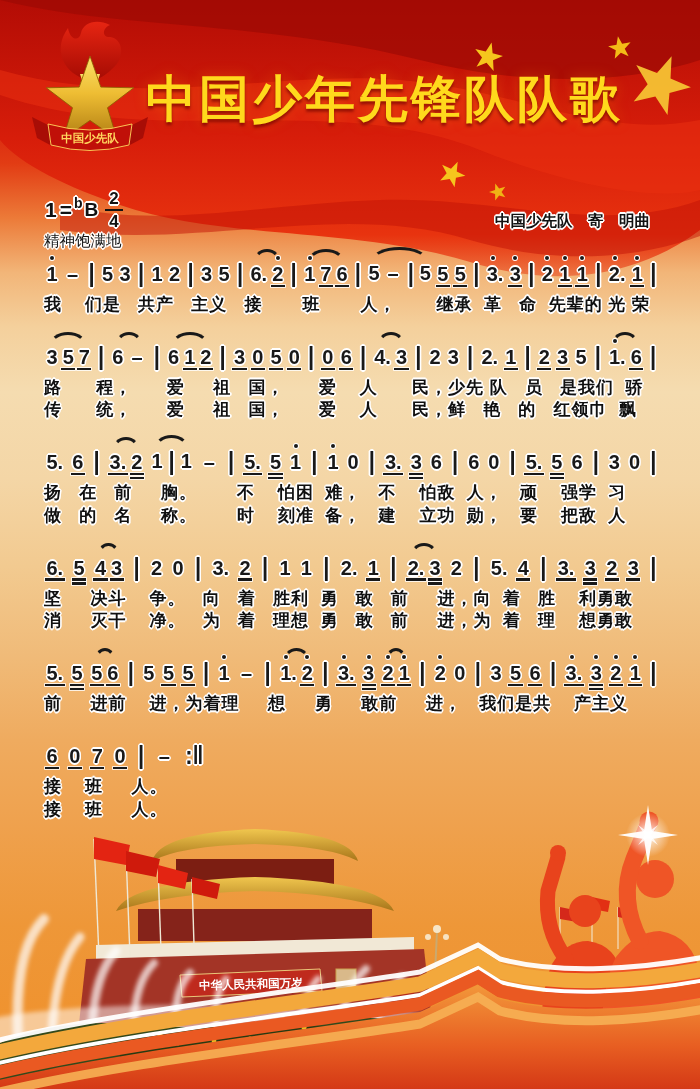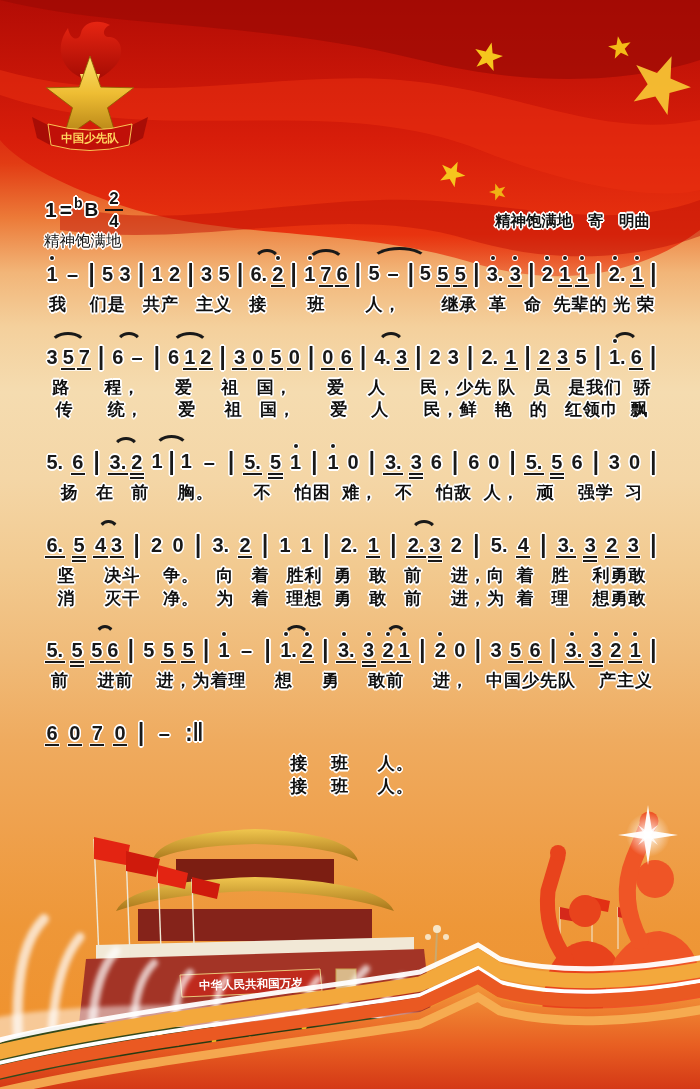--- a/index.html
+++ b/index.html
@@ -41,21 +41,21 @@
   .tk{position:relative;display:inline-block;padding:16px 0 9px;margin:0 2.5px;
     font-size:20px;font-weight:700;line-height:1;color:#191919;}
   .tk.bar{font-size:22px;transform:scaleY(1.18);margin:0 3.5px;}
   .tk.dash{padding-left:3px;padding-right:3px;}
   .hd{position:absolute;top:8px;left:50%;margin-left:-2px;width:4px;height:4px;border-radius:50%;
     background:#191919;box-shadow:0 0 0 1px #fff;}
   .tk.wd .hd{left:4px;margin-left:0;}
   .ul{position:absolute;left:-1.5px;right:-1.5px;height:2.2px;background:#191919;box-shadow:0 0 0 .8px #fff;}
   .u1{bottom:6px;} .u2{bottom:2px;}
   .lyr{font-size:17px;font-weight:700;color:#101010;white-space:pre;letter-spacing:1px;
-    line-height:1.22;margin-top:2px;text-align:center;}
+    line-height:1.22;margin-top:2px;}
   .scene{position:absolute;left:0;bottom:0;width:700px;height:310px;}
 </style>
 </head>
 <body>
 
 <div class="poster">
 
   <div class="flagwrap">
     <svg width="700" height="330" viewBox="0 0 700 330">
       <defs>
@@ -95,33 +95,34 @@
       <path fill="url(#flame)" d="M66,62 C42,56 30,32 46,10 C48,22 57,24 59,15 C61,5 74,0 88,7 C79,11 81,20 88,19 C101,20 104,40 90,51 C83,58 73,64 66,62 Z"></path>
       <path fill="url(#gold)" d="M58,56 L78,56 L73,72 L63,72 Z"></path>
       <use href="#star5" transform="translate(68,84) scale(4.6)" fill="url(#gold)" stroke="#8a5c00" stroke-width="0.18"></use>
       <path d="M28,108 L10,99 L15,120 L30,128 Z" fill="#a80d06"></path>
       <path d="M108,108 L126,99 L121,120 L106,128 Z" fill="#a80d06"></path>
       <path d="M26,106 Q68,118 110,106 L107,127 Q68,138 29,127 Z" fill="#c01008" stroke="#ffd75e" stroke-width="0.9"></path>
       <text x="68" y="124" text-anchor="middle" font-size="11.5" font-weight="700" fill="#ffd75e">中国少先队</text>
     </svg>
   </div>
 
+  <h1 class="title">中国少年先锋队队歌</h1>
 
   <div class="keysig outl">
     <span>1</span>
       <span class="keq">=</span>
       <span class="kflat">b</span>
       <span class="kb">B</span>
     <span class="meter">
       <span class="mt">2</span>
       <span class="mb">4</span>
     </span>
   </div>
   <div class="tempo outl">精神饱满地</div>
-  <div class="credits outl">精神饱满地　寄　明曲</div>
+  <div class="credits outl">中国少先队　寄　明曲</div>
 
   <div class="score">
     <div class="system">
       <div class="notes outl">
           <span class="tk"><i class="hd"></i>1</span>
           <span class="tk dash">–</span>
           <span class="tk bar">|</span>
           <span class="tk">5</span>
           <span class="tk">3</span>
           <span class="tk bar">|</span>
@@ -211,20 +212,21 @@
           <span class="tk bar">|</span>
           <span class="tk wd">5.<i class="ul u1"></i></span>
           <span class="tk">5<i class="ul u1"></i><i class="ul u2"></i></span>
           <span class="tk">6</span>
           <span class="tk bar">|</span>
           <span class="tk">3</span>
           <span class="tk">0</span>
           <span class="tk bar">|</span>
         </div>
       <div class="lyr outl">扬   在   前     胸。       不    怕困  难，   不    怕敌  人，   顽    强学  习</div>
+      <div class="lyr outl">做   的   名     称。       时    刻准  备，   建    立功  勋，   要    把敌  人</div>
     </div>
     <div class="system">
       <div class="notes outl">
           <span class="tk wd">6.<i class="ul u1"></i></span>
           <span class="tk">5<i class="ul u1"></i><i class="ul u2"></i></span>
           <span class="grp arc"><span class="tk">4<i class="ul u1"></i></span><span class="tk">3<i class="ul u1"></i></span></span>
           <span class="tk bar">|</span>
           <span class="tk">2</span>
           <span class="tk">0</span>
           <span class="tk bar">|</span>
@@ -277,21 +279,21 @@
           <span class="tk">3</span>
           <span class="tk">5<i class="ul u1"></i></span>
           <span class="tk">6<i class="ul u1"></i></span>
           <span class="tk bar">|</span>
           <span class="tk wd"><i class="hd"></i>3.<i class="ul u1"></i></span>
           <span class="tk"><i class="hd"></i>3<i class="ul u1"></i><i class="ul u2"></i></span>
           <span class="tk"><i class="hd"></i>2<i class="ul u1"></i></span>
           <span class="tk"><i class="hd"></i>1<i class="ul u1"></i></span>
           <span class="tk bar">|</span>
         </div>
-      <div class="lyr outl">前     进前    进，为着理     想     勇     敢前     进，   中国少先队    产主义</div>
+      <div class="lyr outl">前     进前    进，为着理     想     勇     敢前     进，   我们是共    产主义</div>
     </div>
     <div class="system">
       <div class="notes short outl">
           <span class="tk">6<i class="ul u1"></i></span>
           <span class="tk">0<i class="ul u1"></i></span>
           <span class="tk">7<i class="ul u1"></i></span>
           <span class="tk">0<i class="ul u1"></i></span>
           <span class="tk bar">|</span>
           <span class="tk dash">–</span>
           <span class="tk bar">:‖</span>

